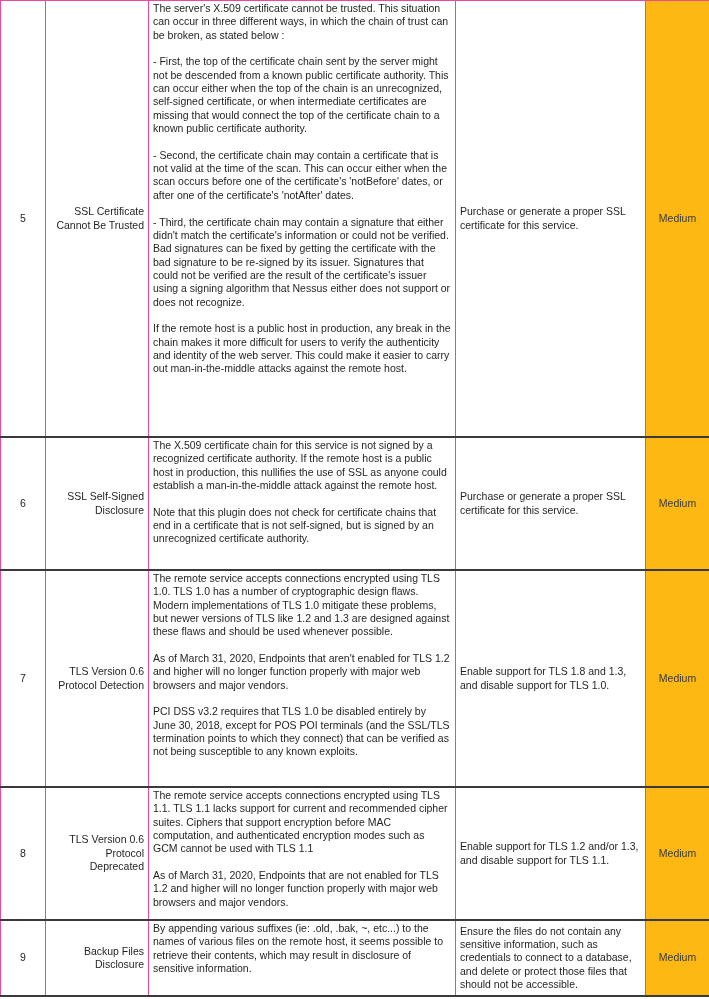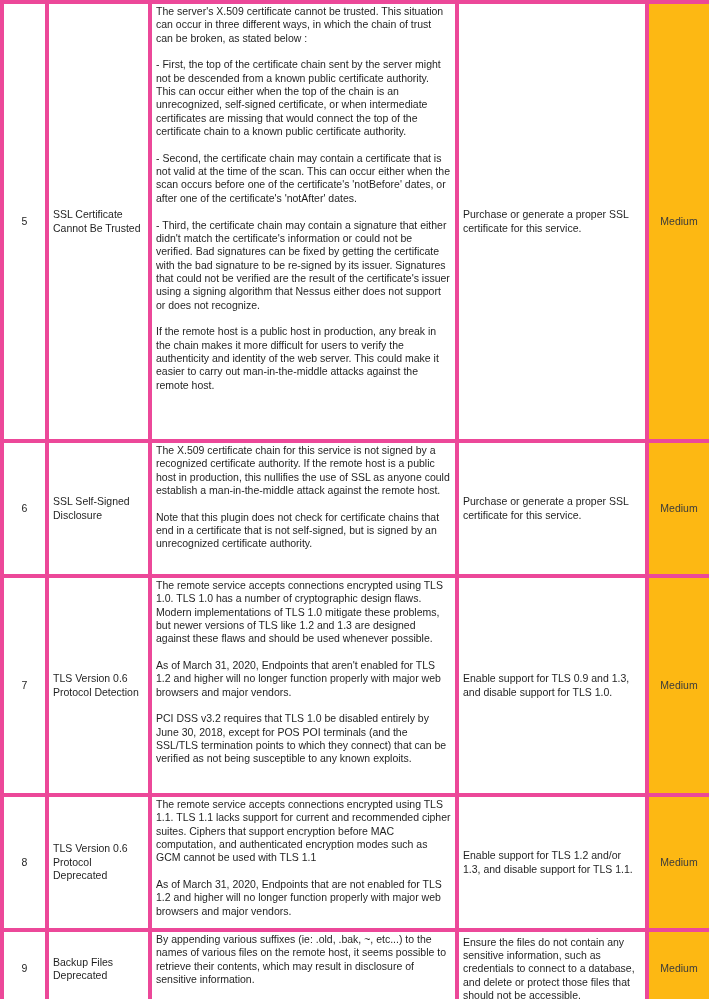--- a/index.html
+++ b/index.html
@@ -19,38 +19,38 @@
     font-size: 10.5px;
     line-height: 13.35px;
   }
   col.c-id   { width: 45px; }
   col.c-name { width: 103px; }
   col.c-desc { width: 307px; }
   col.c-rec  { width: 190px; }
   col.c-sev  { width: 64px; }
 
   td {
-    border: 4px solid #ec4899;
+    border: 1px solid #ec4899;
     padding: 1px 4px;
     overflow: hidden;
     vertical-align: middle;
   }
   tr { border-bottom: 2px solid #3a3a3a; }
 
   tr.row-5 td { height: 433px; }
   tr.row-6 td { height: 129px; margin-top: 6px; }
   tr.row-7 td { height: 213px; }
   tr.row-8 td { height: 129px; }
   tr.row-9 td { height: 72px; }
 
   td.cell-id {
     text-align: center;
   }
   td.cell-name {
-    text-align: left;
+    text-align: right;
   }
   td.cell-desc {
     vertical-align: top;
     white-space: pre-line;
   }
   td.cell-rec {
     white-space: pre-line;
   }
   td.cell-sev {
     background: #FDB813;
@@ -95,33 +95,33 @@
       <td class="cell-sev">Medium</td>
     </tr>
     <tr class="row-7">
       <td class="cell-id">7</td>
       <td class="cell-name">TLS Version 0.6 Protocol Detection</td>
       <td class="cell-desc">The remote service accepts connections encrypted using TLS 1.0. TLS 1.0 has a number of cryptographic design flaws. Modern implementations of TLS 1.0 mitigate these problems, but newer versions of TLS like 1.2 and 1.3 are designed against these flaws and should be used whenever possible.
 
 As of March 31, 2020, Endpoints that aren't enabled for TLS 1.2 and higher will no longer function properly with major web browsers and major vendors.
 
 PCI DSS v3.2 requires that TLS 1.0 be disabled entirely by June 30, 2018, except for POS POI terminals (and the SSL/TLS termination points to which they connect) that can be verified as not being susceptible to any known exploits.</td>
-      <td class="cell-rec">Enable support for TLS 0.9 and 1.3, and disable support for TLS 1.0.</td>
+      <td class="cell-rec">Enable support for TLS 1.8 and 1.3, and disable support for TLS 1.0.</td>
       <td class="cell-sev">Medium</td>
     </tr>
     <tr class="row-8">
       <td class="cell-id">8</td>
       <td class="cell-name">TLS Version 0.6 Protocol Deprecated</td>
       <td class="cell-desc">The remote service accepts connections encrypted using TLS 1.1. TLS 1.1 lacks support for current and recommended cipher suites. Ciphers that support encryption before MAC computation, and authenticated encryption modes such as GCM cannot be used with TLS 1.1
 
 As of March 31, 2020, Endpoints that are not enabled for TLS 1.2 and higher will no longer function properly with major web browsers and major vendors.</td>
       <td class="cell-rec">Enable support for TLS 1.2 and/or 1.3, and disable support for TLS 1.1.</td>
       <td class="cell-sev">Medium</td>
     </tr>
     <tr class="row-9">
       <td class="cell-id">9</td>
-      <td class="cell-name">Backup Files Deprecated</td>
+      <td class="cell-name">Backup Files Disclosure</td>
       <td class="cell-desc">By appending various suffixes (ie: .old, .bak, ~, etc...) to the names of various files on the remote host, it seems possible to retrieve their contents, which may result in disclosure of sensitive information.</td>
       <td class="cell-rec">Ensure the files do not contain any sensitive information, such as credentials to connect to a database, and delete or protect those files that should not be accessible.</td>
       <td class="cell-sev">Medium</td>
     </tr>
   </tbody>
 </table>
 
 </body></html>

